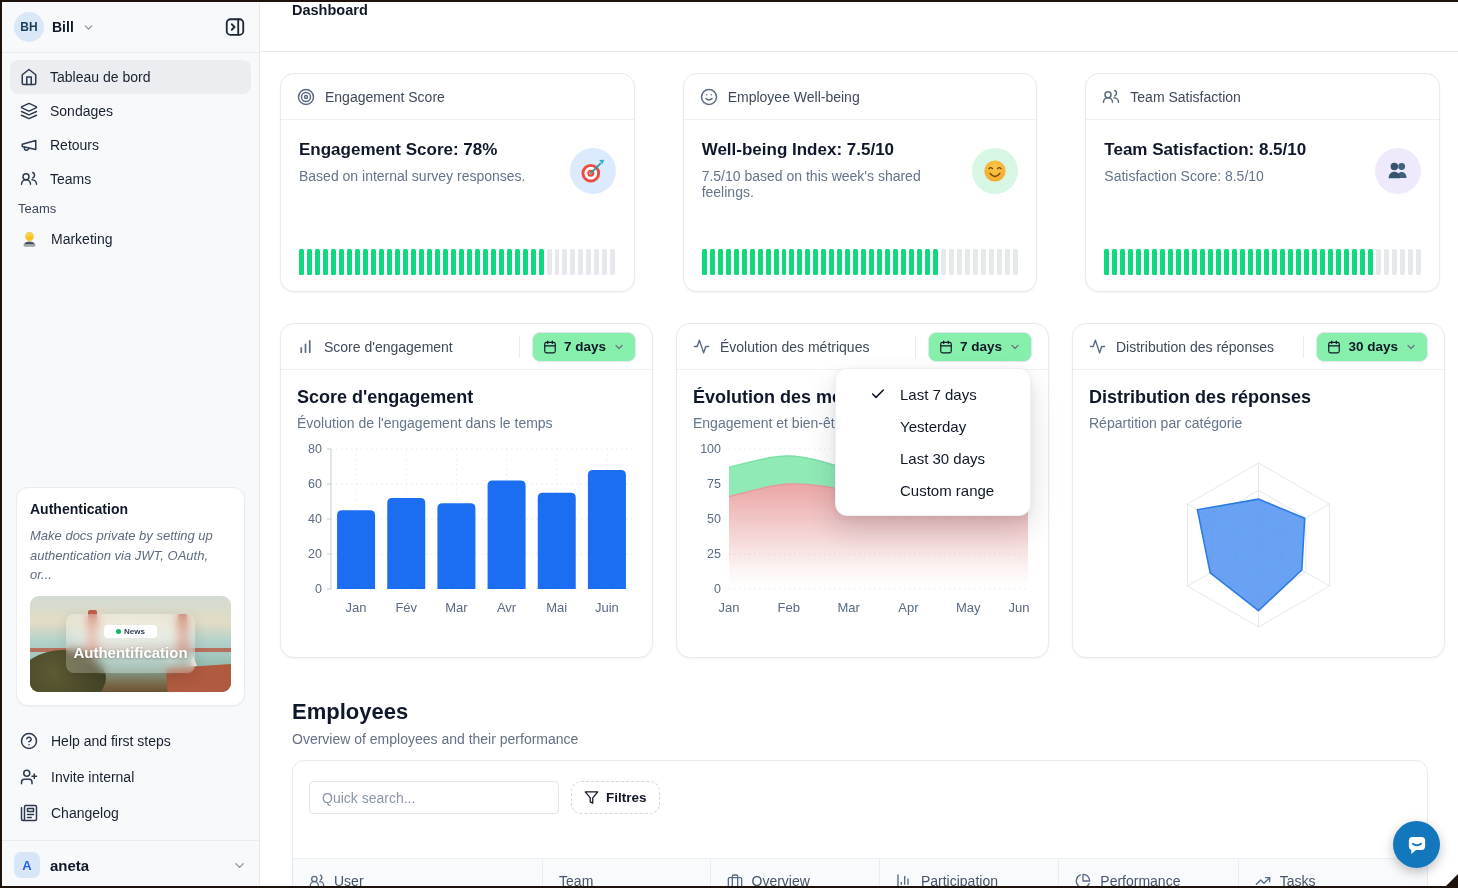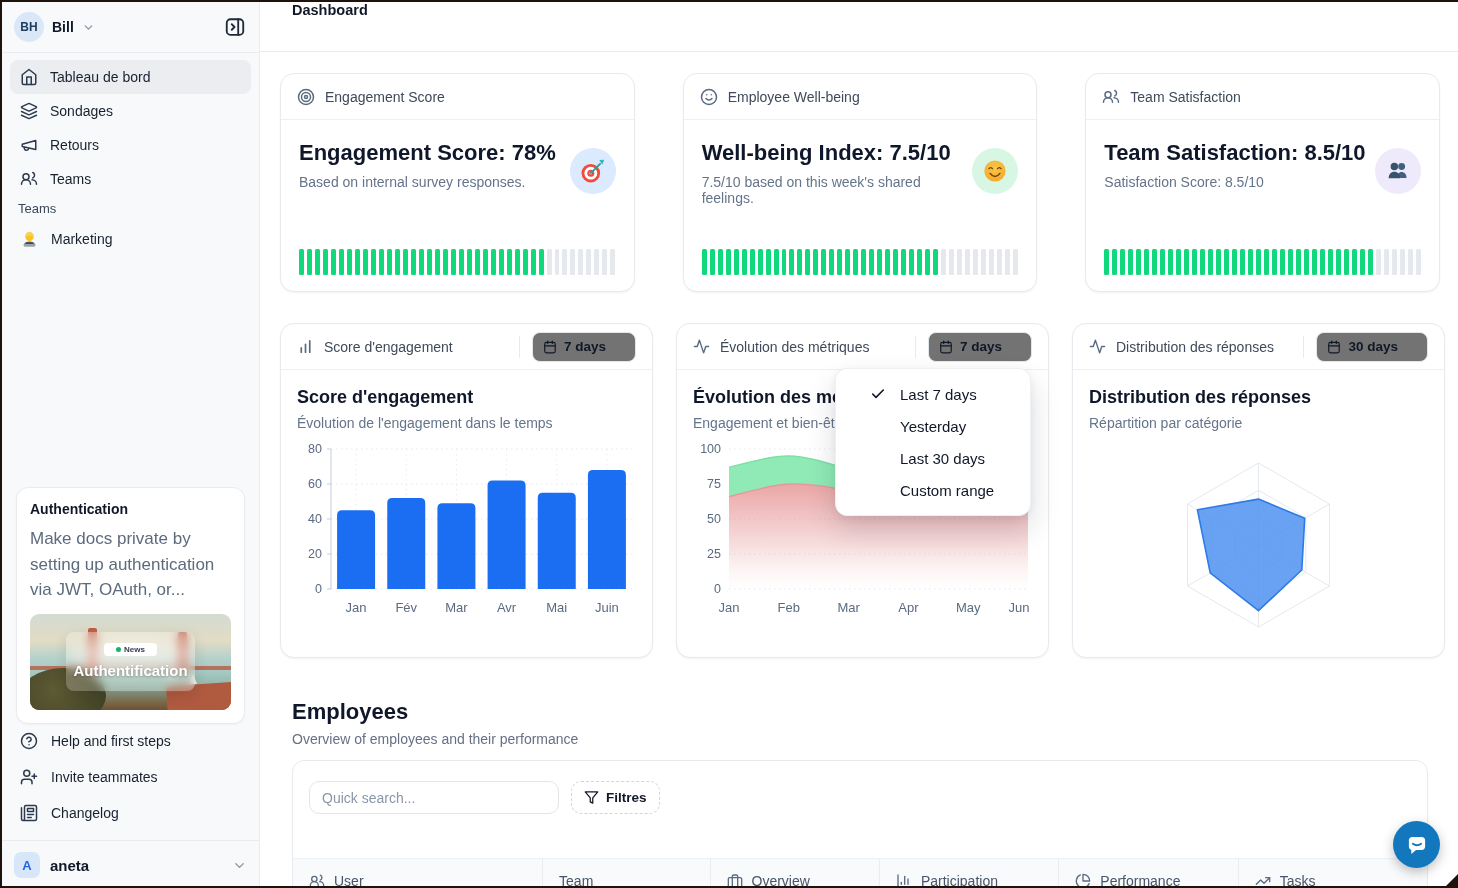--- a/index.html
+++ b/index.html
@@ -20,21 +20,21 @@
   .side-divider { position:absolute; left:0; right:0; top:50px; border-top:1px solid #e9ebef; }
   .nav { position:absolute; left:8px; right:8px; top:58px; }
   .nav-item { height:34px; display:flex; align-items:center; gap:12px; padding:0 10px; border-radius:8px; font-size:14px; color:#18222f; cursor:pointer; }
   .nav-item.active { background:#ebedf0; font-weight:500; }
   .nav-item .ic { display:flex; color:#2c3a4d; }
   .section-label { position:absolute; left:16px; top:199px; font-size:13px; color:#3c485a; font-weight:500; }
   .team-item { position:absolute; left:8px; right:8px; top:222px; height:30px; display:flex; align-items:center; gap:12px; padding:0 10px; border-radius:8px; font-size:14px; color:#18222f; cursor:pointer; }
 
   .promo-card { position:absolute; left:14px; width:229px; top:485px; background:#fff; border:1px solid #e9ebef; border-radius:12px; padding:13px; box-shadow:0 1px 2px rgba(16,24,40,.04); }
   .promo-title { font-size:14px; font-weight:700; color:#101828; }
-  .promo-desc { margin-top:9px; font-size:17px; line-height:1.5; color:#5d6b7e; }
+  .promo-desc { margin-top:9px; font-size:13px; line-height:1.5; color:#5d6b7e;font-style:italic; }
   .promo-img { margin-top:11px; height:96px; border-radius:9px; overflow:hidden; position:relative;
     background:linear-gradient(180deg,#d3dbd2 0%,#e2dcc4 28%,#b5d2cb 46%,#a3c8c0 62%,#93b7a9 74%,#7c6a4a 92%,#6b5336 100%); }
   .tower { position:absolute; width:9px; background:#c15c46; border-radius:2px; filter:blur(.4px); }
   .tower.t1 { left:58px; top:14px; height:46px; }
   .tower.t2 { right:44px; top:18px; height:40px; }
   .deck { position:absolute; left:0; right:0; top:52px; height:4px; background:#b95a44; opacity:.8; }
   .fog { position:absolute; left:20%; top:26%; width:60%; height:34%; background:rgba(255,245,235,.55); border-radius:50%; filter:blur(7px); }
   .bush { position:absolute; left:-10px; bottom:-14px; width:86px; height:56px; background:radial-gradient(circle at 40% 40%,#5d5a33,#3e3f24); border-radius:50%; }
   .brick { position:absolute; right:-6px; bottom:-8px; width:70px; height:34px; background:#b05a40; transform:rotate(-4deg); border-radius:3px; }
   .sail { position:absolute; width:0; height:0; border-left:4px solid transparent; border-right:4px solid transparent; border-bottom:10px solid #f6f6f2; }
@@ -61,25 +61,25 @@
 
   .row3 { position:absolute; left:20px; right:18px; display:grid; grid-template-columns:1fr 1fr 1fr; gap:23px; }
   .stat-row { top:71px; height:219px;gap:48px; }
   .chart-row { top:321px; height:330px; }
   .card { background:#fff; border:1px solid #e7eaee; border-radius:14px; box-shadow:0 1px 2px rgba(16,24,40,.05); position:relative; overflow:visible; }
   .card-head { height:46px; display:flex; align-items:center; gap:10px; padding:0 16px; border-bottom:1px solid #eef1f4; }
   .card-head .ic { display:flex; color:#5a6b82; }
   .card-head-label { font-size:14px; color:#3f4a5a; font-weight:500; white-space:nowrap; }
   .head-right { margin-left:auto; display:flex; align-items:center; gap:12px; }
   .head-vr { width:1px; height:22px; background:#e7eaee; }
-  .range-btn { height:30px; display:flex; align-items:center; gap:7px; padding:0 10px; background:#737373; border:1px solid #e3e7ec; border-radius:8px; font-size:13.5px; font-weight:600; color:#101828; cursor:pointer; font-family:inherit; }
+  .range-btn { height:30px; display:flex; align-items:center; gap:7px; padding:0 10px; background:#86efac; border:1px solid #e3e7ec; border-radius:8px; font-size:13.5px; font-weight:600; color:#101828; cursor:pointer; font-family:inherit; }
   .range-btn .ic { display:flex; color:#101828; }
 
   .stat-body { padding:20px 18px 0; position:relative; }
-  .stat-title { font-size:22px; font-weight:600; color:#0f172a; }
+  .stat-title { font-size:17px; font-weight:600; color:#0f172a; }
   .stat-sub { margin-top:8px; font-size:14px; color:#64748b; max-width:250px; }
   .emoji-badge { position:absolute; right:18px; top:28px; width:46px; height:46px; border-radius:50%; display:flex; align-items:center; justify-content:center; }
   .progress { position:absolute; left:18px; right:18px; bottom:16px; height:26px; display:flex; }
   .seg { flex:1; margin-right:3px; border-radius:1.5px; background:#e5e8ed; }
   .seg:last-child { margin-right:0; }
   .seg.on { background:#10d97d; }
 
   .chart-body { padding:17px 16px 0; }
   .chart-title { font-size:18px; font-weight:700; color:#0f172a; white-space:nowrap; overflow:hidden; }
   .chart-sub { margin-top:7px; font-size:14px; color:#64748b; white-space:nowrap; overflow:hidden; }
@@ -89,21 +89,21 @@
   .dropdown { position:absolute; left:575px; top:366px; width:196px; background:#fff; border:1px solid #eef0f3; border-radius:12px;
     box-shadow:0 14px 30px rgba(15,23,42,.14), 0 3px 8px rgba(15,23,42,.06); padding:9px 0; z-index:50; }
   .dd-item { height:32px; display:flex; align-items:center; padding:0 14px; font-size:15px; color:#101828; cursor:pointer; gap:8px;margin-left:20px; }
   .dd-item .ck { width:22px; display:flex; color:#101828; }
 
   
   .emp-title { position:absolute; left:32px; top:697px; font-size:22px; font-weight:700; color:#0f172a; }
   .emp-sub { position:absolute; left:32px; top:729px; font-size:14px; color:#667085; }
   .table-card { position:absolute; left:32px; right:30px; top:758px; height:220px; border:1px solid #e7eaee; border-radius:12px; background:#fff; }
   .toolbar { display:flex; align-items:center; gap:12px; padding:20px 16px 0; }
-  .search-input { width:250px; height:33px; border:1px solid #e2e6ea; border-radius:10px; padding:0 12px; font-size:14px; color:#101828; font-family:inherit; outline:none; }
+  .search-input { width:250px; height:33px; border:1px solid #e2e6ea; border-radius:4px; padding:0 12px; font-size:14px; color:#101828; font-family:inherit; outline:none; }
   .search-input::placeholder { color:#8a97a8; }
   .filters-btn { height:33px; display:flex; align-items:center; gap:7px; padding:0 12px; background:#fff; border:1.5px dashed #cfd6de; border-radius:10px; font-size:13.5px; font-weight:600; color:#101828; cursor:pointer; font-family:inherit; }
   .filters-btn .ic { display:flex; color:#101828; }
   .thead { display:flex; margin-top:44px; background:#f8fafc; border-top:1px solid #eef1f4; height:44px; }
   .th { display:flex; align-items:center; gap:9px; padding:0 16px; font-size:14px; font-weight:500; color:#47546a; border-left:1px solid #e9edf2; }
   .th:first-child { border-left:none; }
   .th .ic { display:flex; color:#5a6b82; }
 
   .chat-btn { position:absolute; right:18px; bottom:18px; width:47px; height:47px; border-radius:50%; background:#1277bd; border:none;
     display:flex; align-items:center; justify-content:center; box-shadow:0 4px 12px rgba(0,0,0,.25); cursor:pointer; z-index:55; }
@@ -228,21 +228,21 @@
         </div>
         <div class="foot-item">
           <span class="ic">
             <svg class="icon" width="18" height="18" viewBox="0 0 24 24" fill="none" stroke="currentColor" stroke-width="2" stroke-linecap="round" stroke-linejoin="round">
               <path d="M16 21v-2a4 4 0 0 0-4-4H6a4 4 0 0 0-4 4v2"></path>
               <circle cx="9" cy="7" r="4"></circle>
               <line x1="19" x2="19" y1="8" y2="14"></line>
               <line x1="22" x2="16" y1="11" y2="11"></line>
             </svg>
           </span>
-          <span>Invite teammates</span>
+          <span>Invite internal</span>
         </div>
         <div class="foot-item">
           <span class="ic">
             <svg class="icon" width="18" height="18" viewBox="0 0 24 24" fill="none" stroke="currentColor" stroke-width="2" stroke-linecap="round" stroke-linejoin="round">
               <path d="M4 22h16a2 2 0 0 0 2-2V4a2 2 0 0 0-2-2H8a2 2 0 0 0-2 2v16a2 2 0 0 1-4 0V5"></path>
               <path d="M18 14h-8"></path>
               <path d="M15 18h-5"></path>
               <path d="M10 6h8v4h-8V6Z"></path>
             </svg>
           </span>

